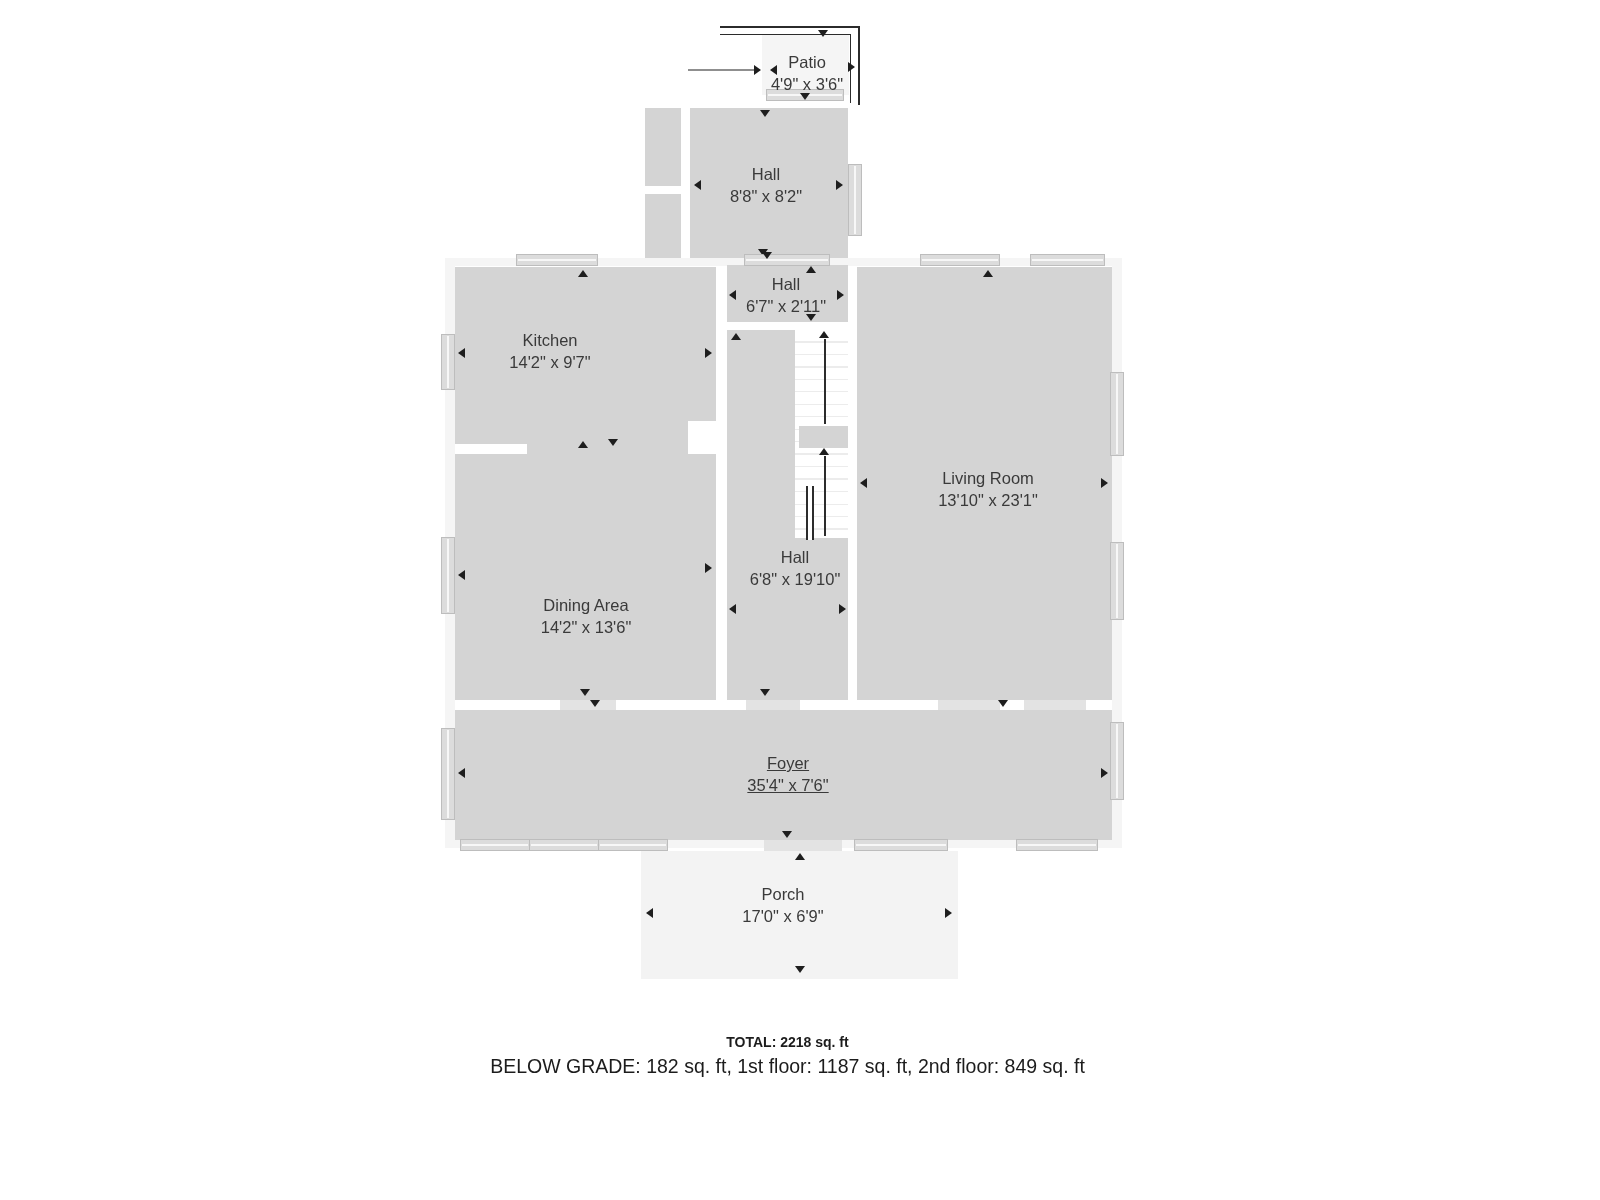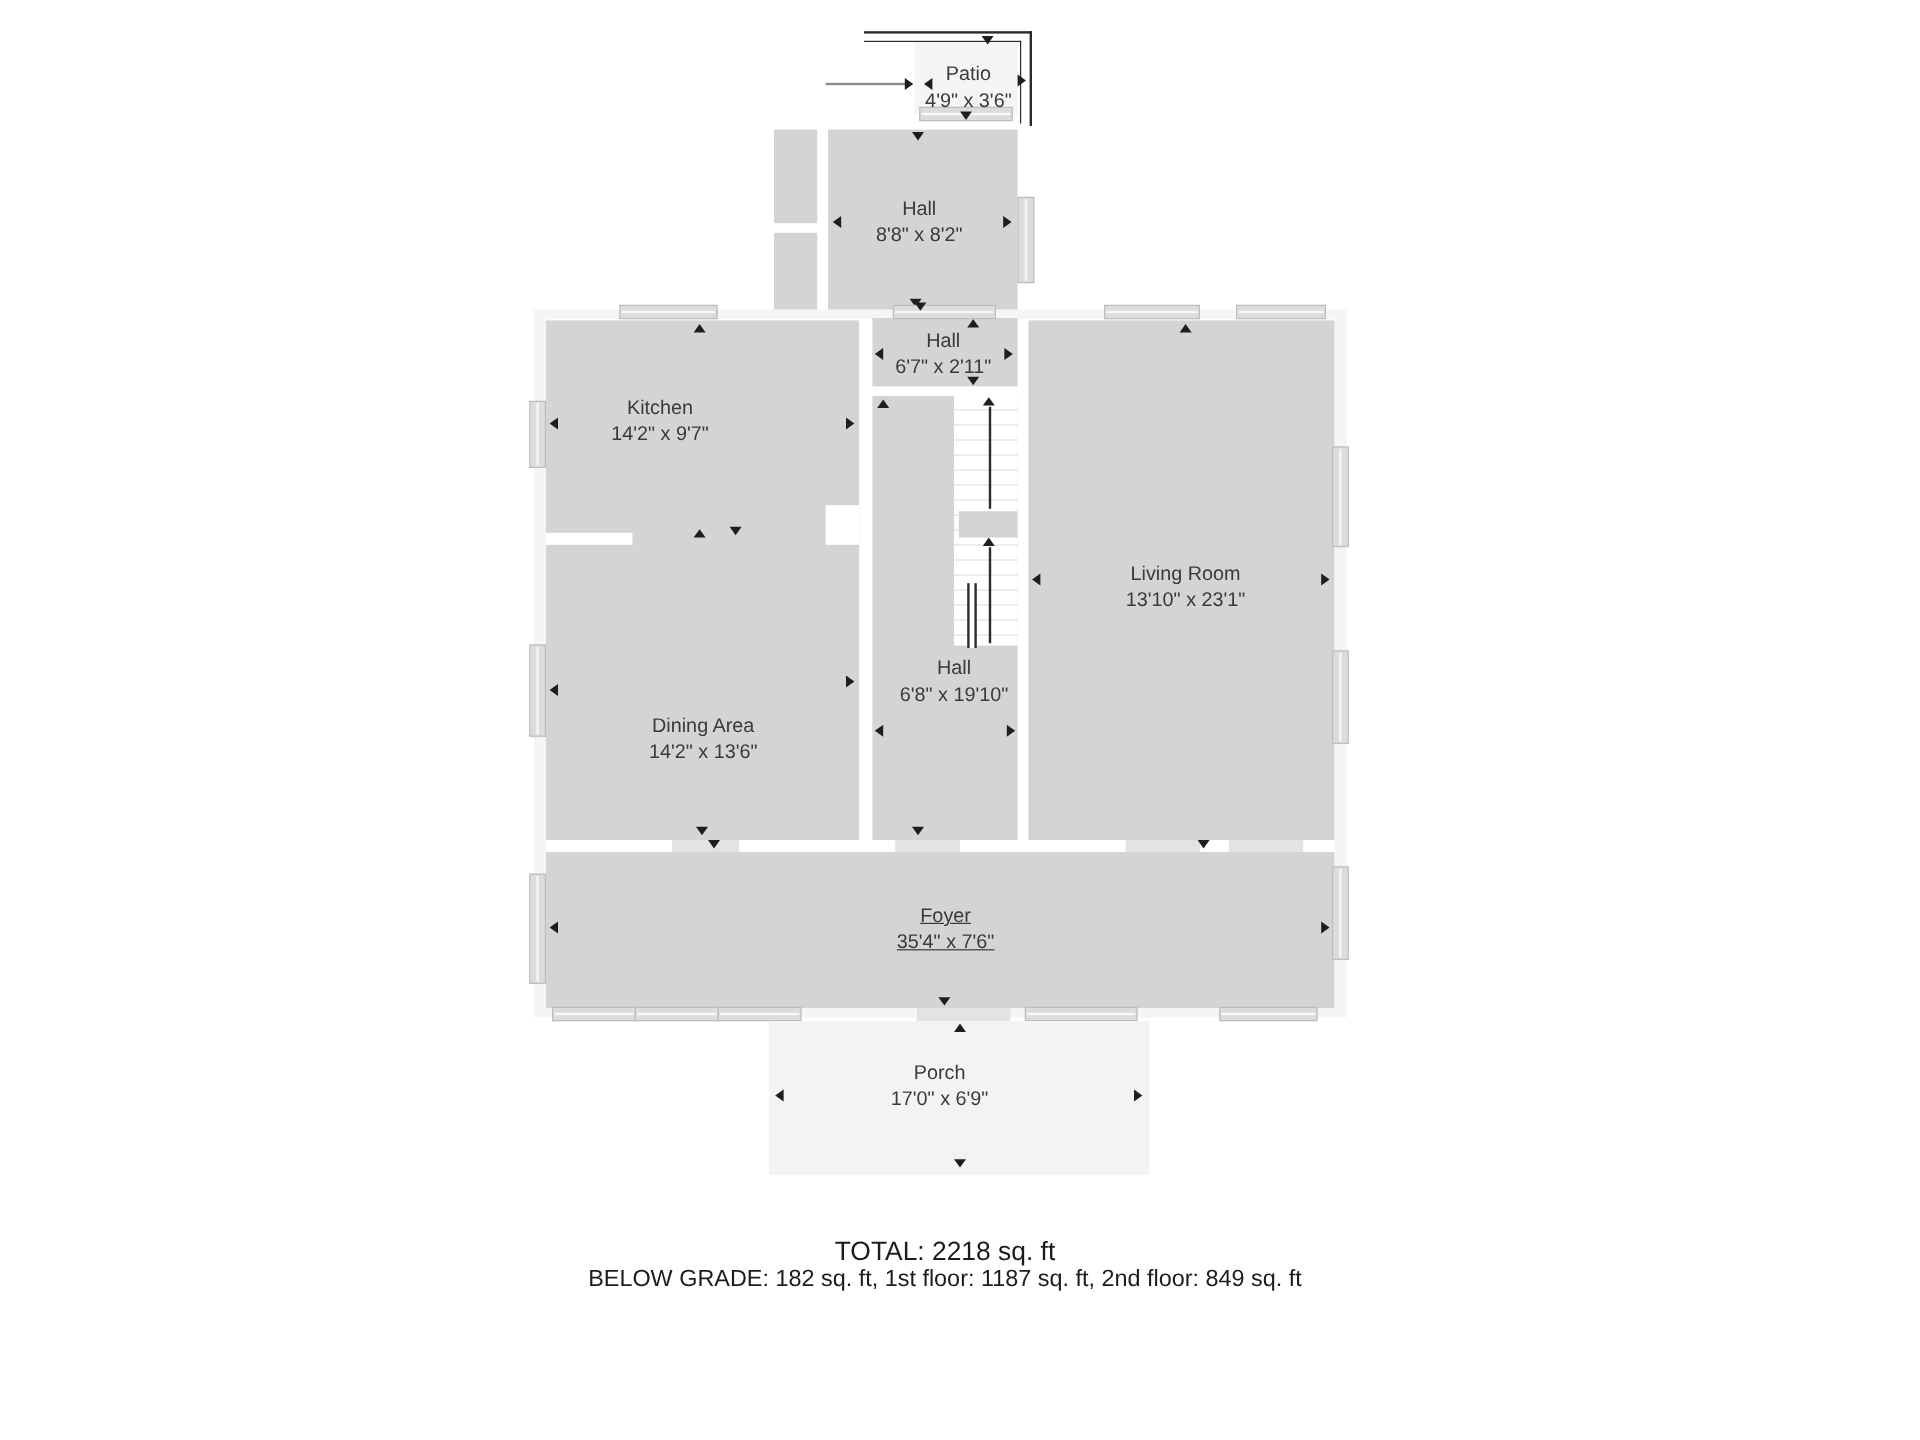--- a/index.html
+++ b/index.html
@@ -21,21 +21,21 @@
   .t-down{border-left:5px solid transparent;border-right:5px solid transparent;border-top:7px solid #1e1e1e;}
   .t-left{border-top:5px solid transparent;border-bottom:5px solid transparent;border-right:7px solid #1e1e1e;}
   .t-right{border-top:5px solid transparent;border-bottom:5px solid transparent;border-left:7px solid #1e1e1e;}
   .stairs{position:absolute;background:repeating-linear-gradient(to bottom,#ffffff 0px,#ffffff 11px,#ececec 11px,#ececec 12.5px);}
   .stair-line{position:absolute;width:2px;background:#2c2c2c;}
   .rail{position:absolute;background:#ffffff;border-left:2px solid #2c2c2c;border-right:2px solid #2c2c2c;box-sizing:border-box;}
   .pwall-outer{position:absolute;border-top:2px solid #2b2b2b;border-right:2px solid #2b2b2b;}
   .pwall-inner{position:absolute;border-top:1.5px solid #2b2b2b;border-right:1.5px solid #2b2b2b;}
   .arrow-line{position:absolute;height:1.5px;background:#8f8f8f;}
   .summary{position:absolute;left:0;top:1030px;width:1575px;text-align:center;color:#1c1c1c;}
-  .summary .total{font-size:22px;font-weight:normal;line-height:25px;}
+  .summary .total{font-size:14px;font-weight:bold;line-height:25px;}
   .summary .line{font-size:19.5px;line-height:22px;}
   .footer-note{position:absolute;left:0;top:1136px;width:1575px;text-align:center;
                font-size:11.5px;color:#3a3a3a;}
 </style>
 </head>
 <body>
 
 <div class="canvas">
 
   <div class="pwall-outer" style="left:720px;top:26px;width:138px;height:77px;"></div>

